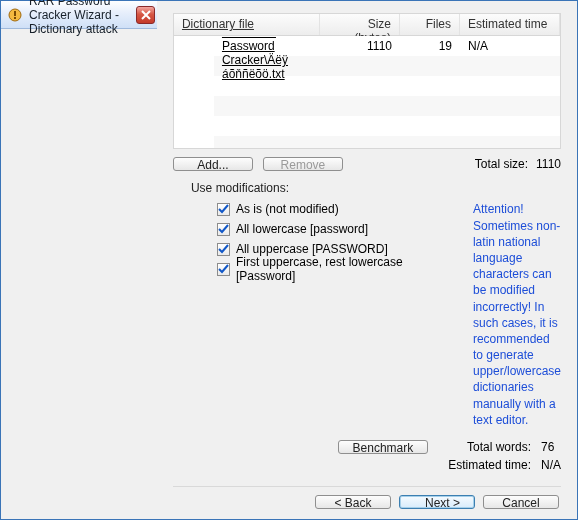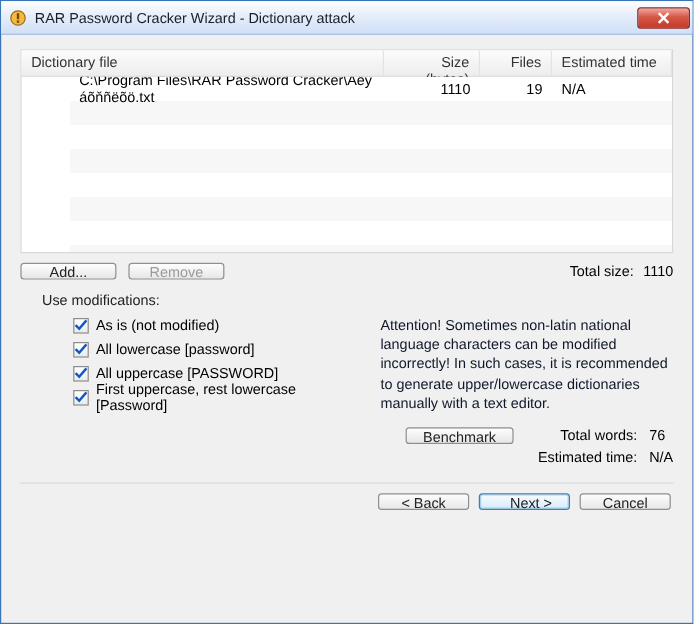--- a/index.html
+++ b/index.html
@@ -1,49 +1,49 @@
 <!DOCTYPE html>
 <html><head>
 <meta charset="utf-8">
 <style>
   * { box-sizing: border-box; font-family: "Segoe UI", Tahoma, sans-serif; font-size: 12px; }
   body { margin: 0; background: #fff; }
-  .window { width: 578px; height: 520px; border: 1px solid #3a74b7; display: flex; flex-direction: column; background: #f0f0f0; }
+  .window { width: 578px; height: 520px; border: 1px solid #3a74b7; display: flex; flex-direction: row; background: #f0f0f0; }
   .titlebar { height: 28px; background: linear-gradient(#fdfeff, #e6eefb 45%, #cfe0f7); display: flex; align-items: center; padding: 0 2px 0 6px; border-bottom: 1px solid #9fb9dc; }
   .titlebar .icon { width: 16px; height: 16px; margin-right: 6px; display: flex; align-items: center; justify-content: center; }
   .titlebar .title { color: #17202a; }
   .titlebar .spacer { flex: 1; }
   .close-btn { width: 44px; height: 18px; border: 1px solid #8a2a2a; border-radius: 3px; background: linear-gradient(#f3a7a0, #d65745 45%, #c43a2a); color: #fff; display: flex; align-items: center; justify-content: center; cursor: pointer; }
   .close-btn svg { display:block; }
   .client { flex: 1; padding: 12px 16px 10px 16px; display: flex; flex-direction: column; }
   .grid { background: #fff; border: 1px solid #d7d7d7; height: 170px; display: flex; flex-direction: column; }
   .grid-header { display: flex; background: linear-gradient(#fcfcfc,#ededed); border-bottom: 1px solid #d7d7d7; height: 22px; }
   .grid-header > div { padding: 3px 8px; border-right: 1px solid #e3e3e3; color: #333; }
-  .col-file  { flex: 1; }
+  .col-file  { flex: 1; text-decoration: underline; }
   .col-size  { width: 80px; text-align: right; }
   .col-words { width: 60px; text-align: right; }
   .col-eta   { width: 100px; }
   .grid-body { flex:1; overflow:hidden;margin-left:40px; }
   .grid-row  { display: flex; height: 20px; align-items: center; }
   .grid-row > div { padding: 0 8px; }
   .grid-stripes { background: repeating-linear-gradient(#ffffff 0 20px, #f7f7f7 20px 40px); height:100%; }
   .row-buttons { display:flex; align-items:center; margin:8px 0 4px 0; gap:10px; }
   .btn { min-width: 80px; height: 14px; border: 1px solid #8f8f8f; border-radius: 3px; background: linear-gradient(#fdfdfd,#e7e7e7); padding: 0 14px; cursor:pointer; color:#222; }
   .btn:disabled { color:#9a9a9a; cursor:default; }
   .btn-primary { border-color:#3c7fb1; box-shadow: inset 0 0 0 1px #a6d0ea; background: linear-gradient(#f6fbff,#d8ecfb); text-align: right; }
   .total-size { margin-left:auto; display:flex; gap:8px; }
   .section-label { margin: 6px 0 4px 18px; color:#222; }
   .checkbox-row { display:flex; align-items:center; gap:6px; margin-left: 20px; height:20px; }
   .sub { margin-left: 44px; }
   .checkbox { width:13px; height:13px; border:1px solid #8c8c8c; background:linear-gradient(#fff,#eaeaea); display:inline-flex; align-items:center; justify-content:center; }
   .checkbox.checked svg { display:block; }
   .checkbox svg { display:none; }
   .mod-area { display:flex; gap:20px; }
   .mod-left { flex: 0 0 280px; }
-  .warn-text { flex:1; padding-top: 2px; color:#0f172a; line-height: 1.35; }
+  .warn-text { flex:1; padding-top: 2px; color:#1d4ed8; line-height: 1.35; }
   .bench-row { display:flex; align-items:flex-start; margin-top:12px; margin-left:112px; gap:20px;justify-content:flex-end; }
   .stats { display:grid; grid-template-columns: auto auto; column-gap: 10px; row-gap: 4px; }
   .stats .lbl { text-align:right; }
   .hr { border:0; border-top:1px solid #d9d9d9; margin:14px 0 8px 0; }
   .footer { display:flex; justify-content:flex-end; gap:8px; padding-right:2px; }
   .footer .btn { min-width: 76px; }
 </style>
 </head>
 <body>
 

